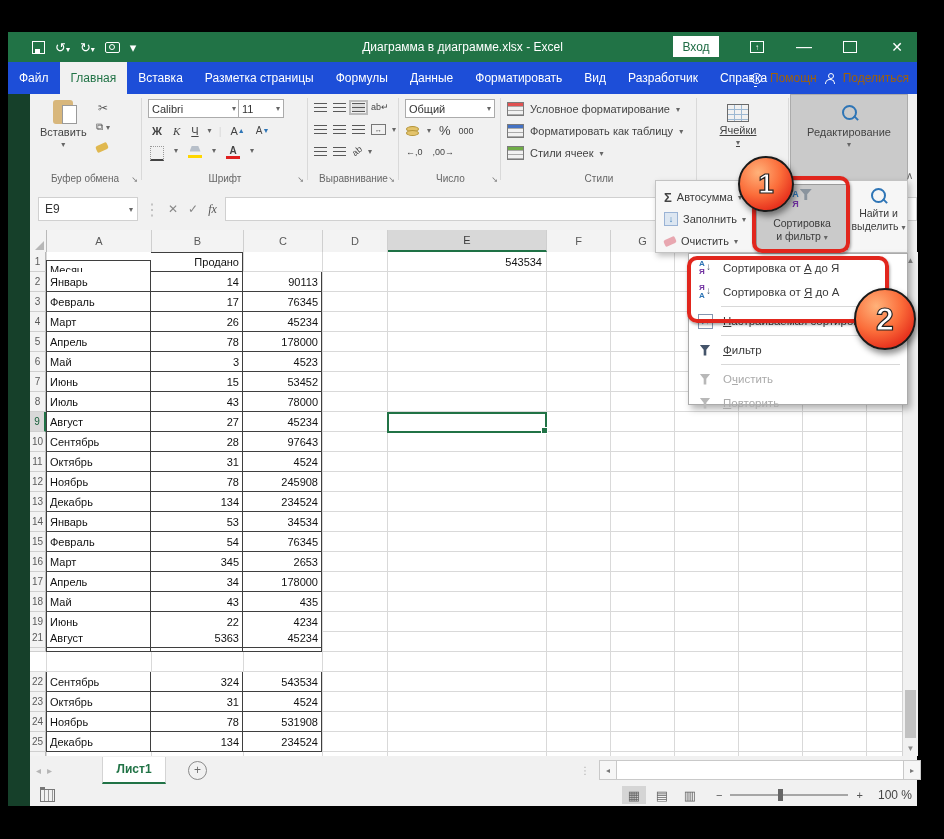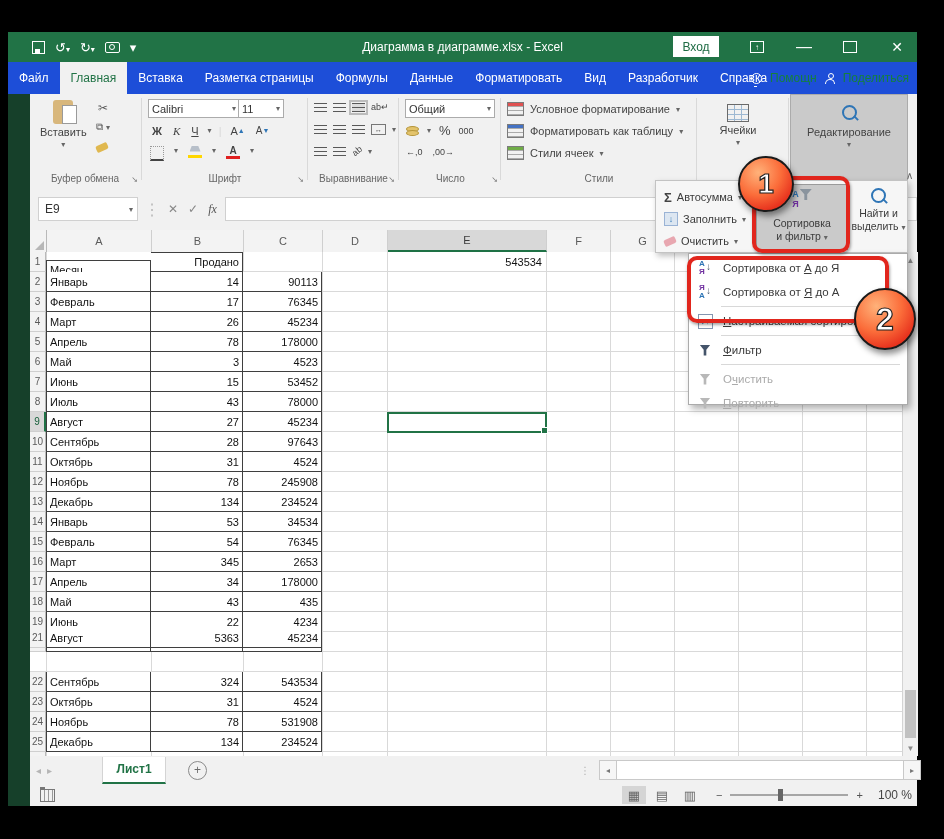--- a/index.html
+++ b/index.html
@@ -20,21 +20,21 @@
   .winctl{position:absolute;top:0;height:30px;display:flex;align-items:center;justify-content:center;color:#fff;}
   .ribbonopt{left:734px;width:30px;}
   .minimize{left:781px;width:30px;}
   .maximize{left:827px;width:30px;}
   .closebtn{left:874px;width:30px;font-size:14px;}
   .boxglyph{width:12px;height:10px;border:1px solid #fff;display:flex;align-items:center;justify-content:center;font-size:8px;}
   
   .tabrow{position:absolute;left:0;top:30px;width:100%;height:32px;background:#1d4ed8;display:flex;align-items:stretch;color:#fff;font-size:12px;}
   .rtab{display:flex;align-items:center;padding:0 11px;cursor:default;white-space:nowrap;}
   .rtab.active{background:#f1f1f1;color:#217346;}
-  .tab-right{position:absolute;right:8px;top:30px;height:32px;display:flex;align-items:center;gap:8px;color:#15803d;font-size:12px;}
+  .tab-right{position:absolute;right:8px;top:30px;height:32px;display:flex;align-items:center;gap:8px;color:#a16207;font-size:12px;}
   .bulb{width:9px;height:9px;border:1.5px solid #fff;border-radius:50%;position:relative;}
   .bulb::after{content:"";position:absolute;left:2px;top:9px;width:3px;height:3px;border-bottom:1.5px solid #fff;}
   .person{width:8px;height:4px;border:1.5px solid #fff;border-bottom:none;border-radius:5px 5px 0 0;position:relative;margin-top:6px;}
   .person::before{content:"";position:absolute;left:2px;top:-7px;width:4px;height:4px;border:1.5px solid #fff;border-radius:50%;}
   
   .ribbon{position:absolute;left:22px;top:62px;width:887px;height:94px;background:#f1f1f1;border-bottom:1px solid #d5d5d5;font-size:11px;color:#444;}
   .leftstrip{position:absolute;left:0;top:62px;width:22px;height:712px;background:#16402a;}
   .group{position:absolute;top:0;height:93px;}
   .gsep{position:absolute;top:4px;height:82px;width:1px;background:#d9d9d9;}
   .glabel{position:absolute;bottom:3px;left:0;right:0;text-align:center;font-size:10px;color:#666;}
@@ -299,21 +299,21 @@
       <div class="abs" style="left:4px;top:52px;display:flex;gap:6px;align-items:center;">
         <span class="gridicon" style="background:linear-gradient(#70ad47 0 3px,transparent 3px),repeating-linear-gradient(to bottom,transparent 0 3px,#aaa 3px 4px);"></span>
         <span>Стили ячеек</span>
           <span class="carr">▾</span>
       </div>
       <div class="glabel">Стили</div>
     </div>
     <div class="gsep" style="left:666px;"></div>
 
     <div class="group" style="left:669px;width:88px;">
-      <div class="btn-big" style="position:absolute;left:0;right:10px;top:10px;">
+      <div class="btn-big" style="position:absolute;left:0;right:10px;top:10px;text-decoration:underline;">
         <span class="cellsicon"></span>
         <span>Ячейки</span>
         <span class="carr">▾</span>
       </div>
     </div>
     <div class="gsep" style="left:758px;"></div>
 
     <div class="group" style="left:760px;width:118px;background:#cacaca;border:1px solid #ababab;box-sizing:border-box;">
       <div class="btn-big" style="position:absolute;left:0;right:0;top:10px;">
         <span class="magnifier"></span>

